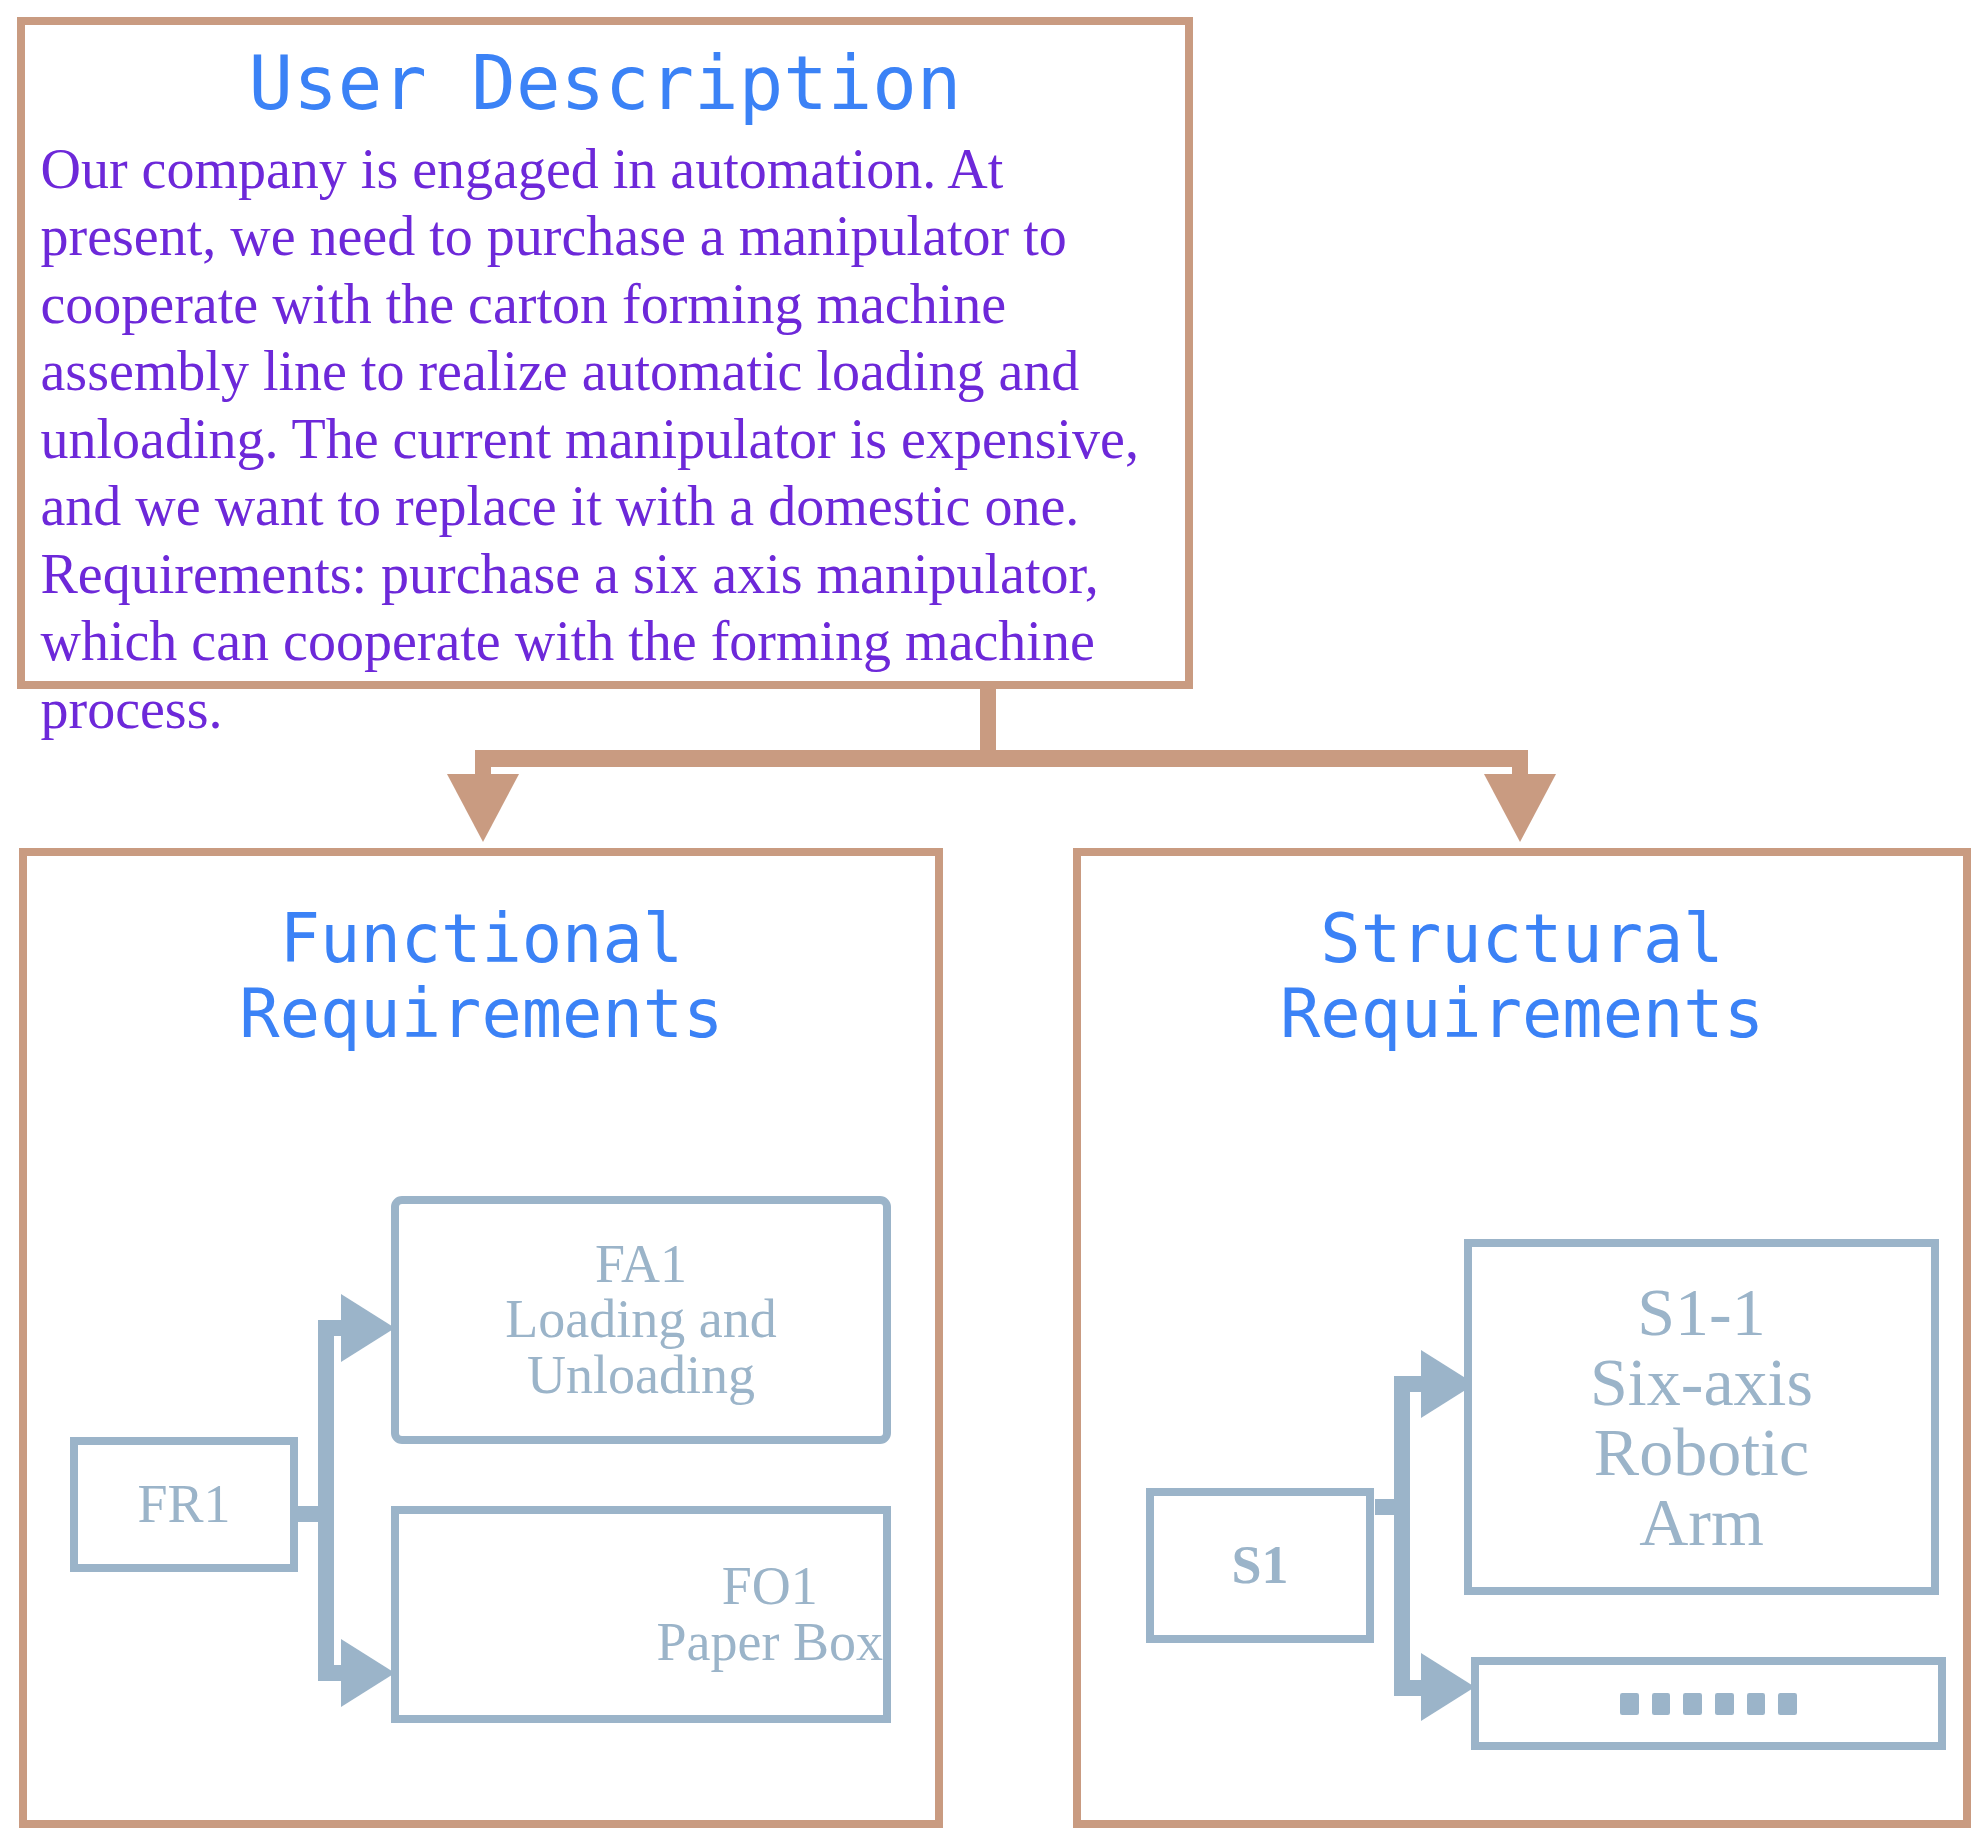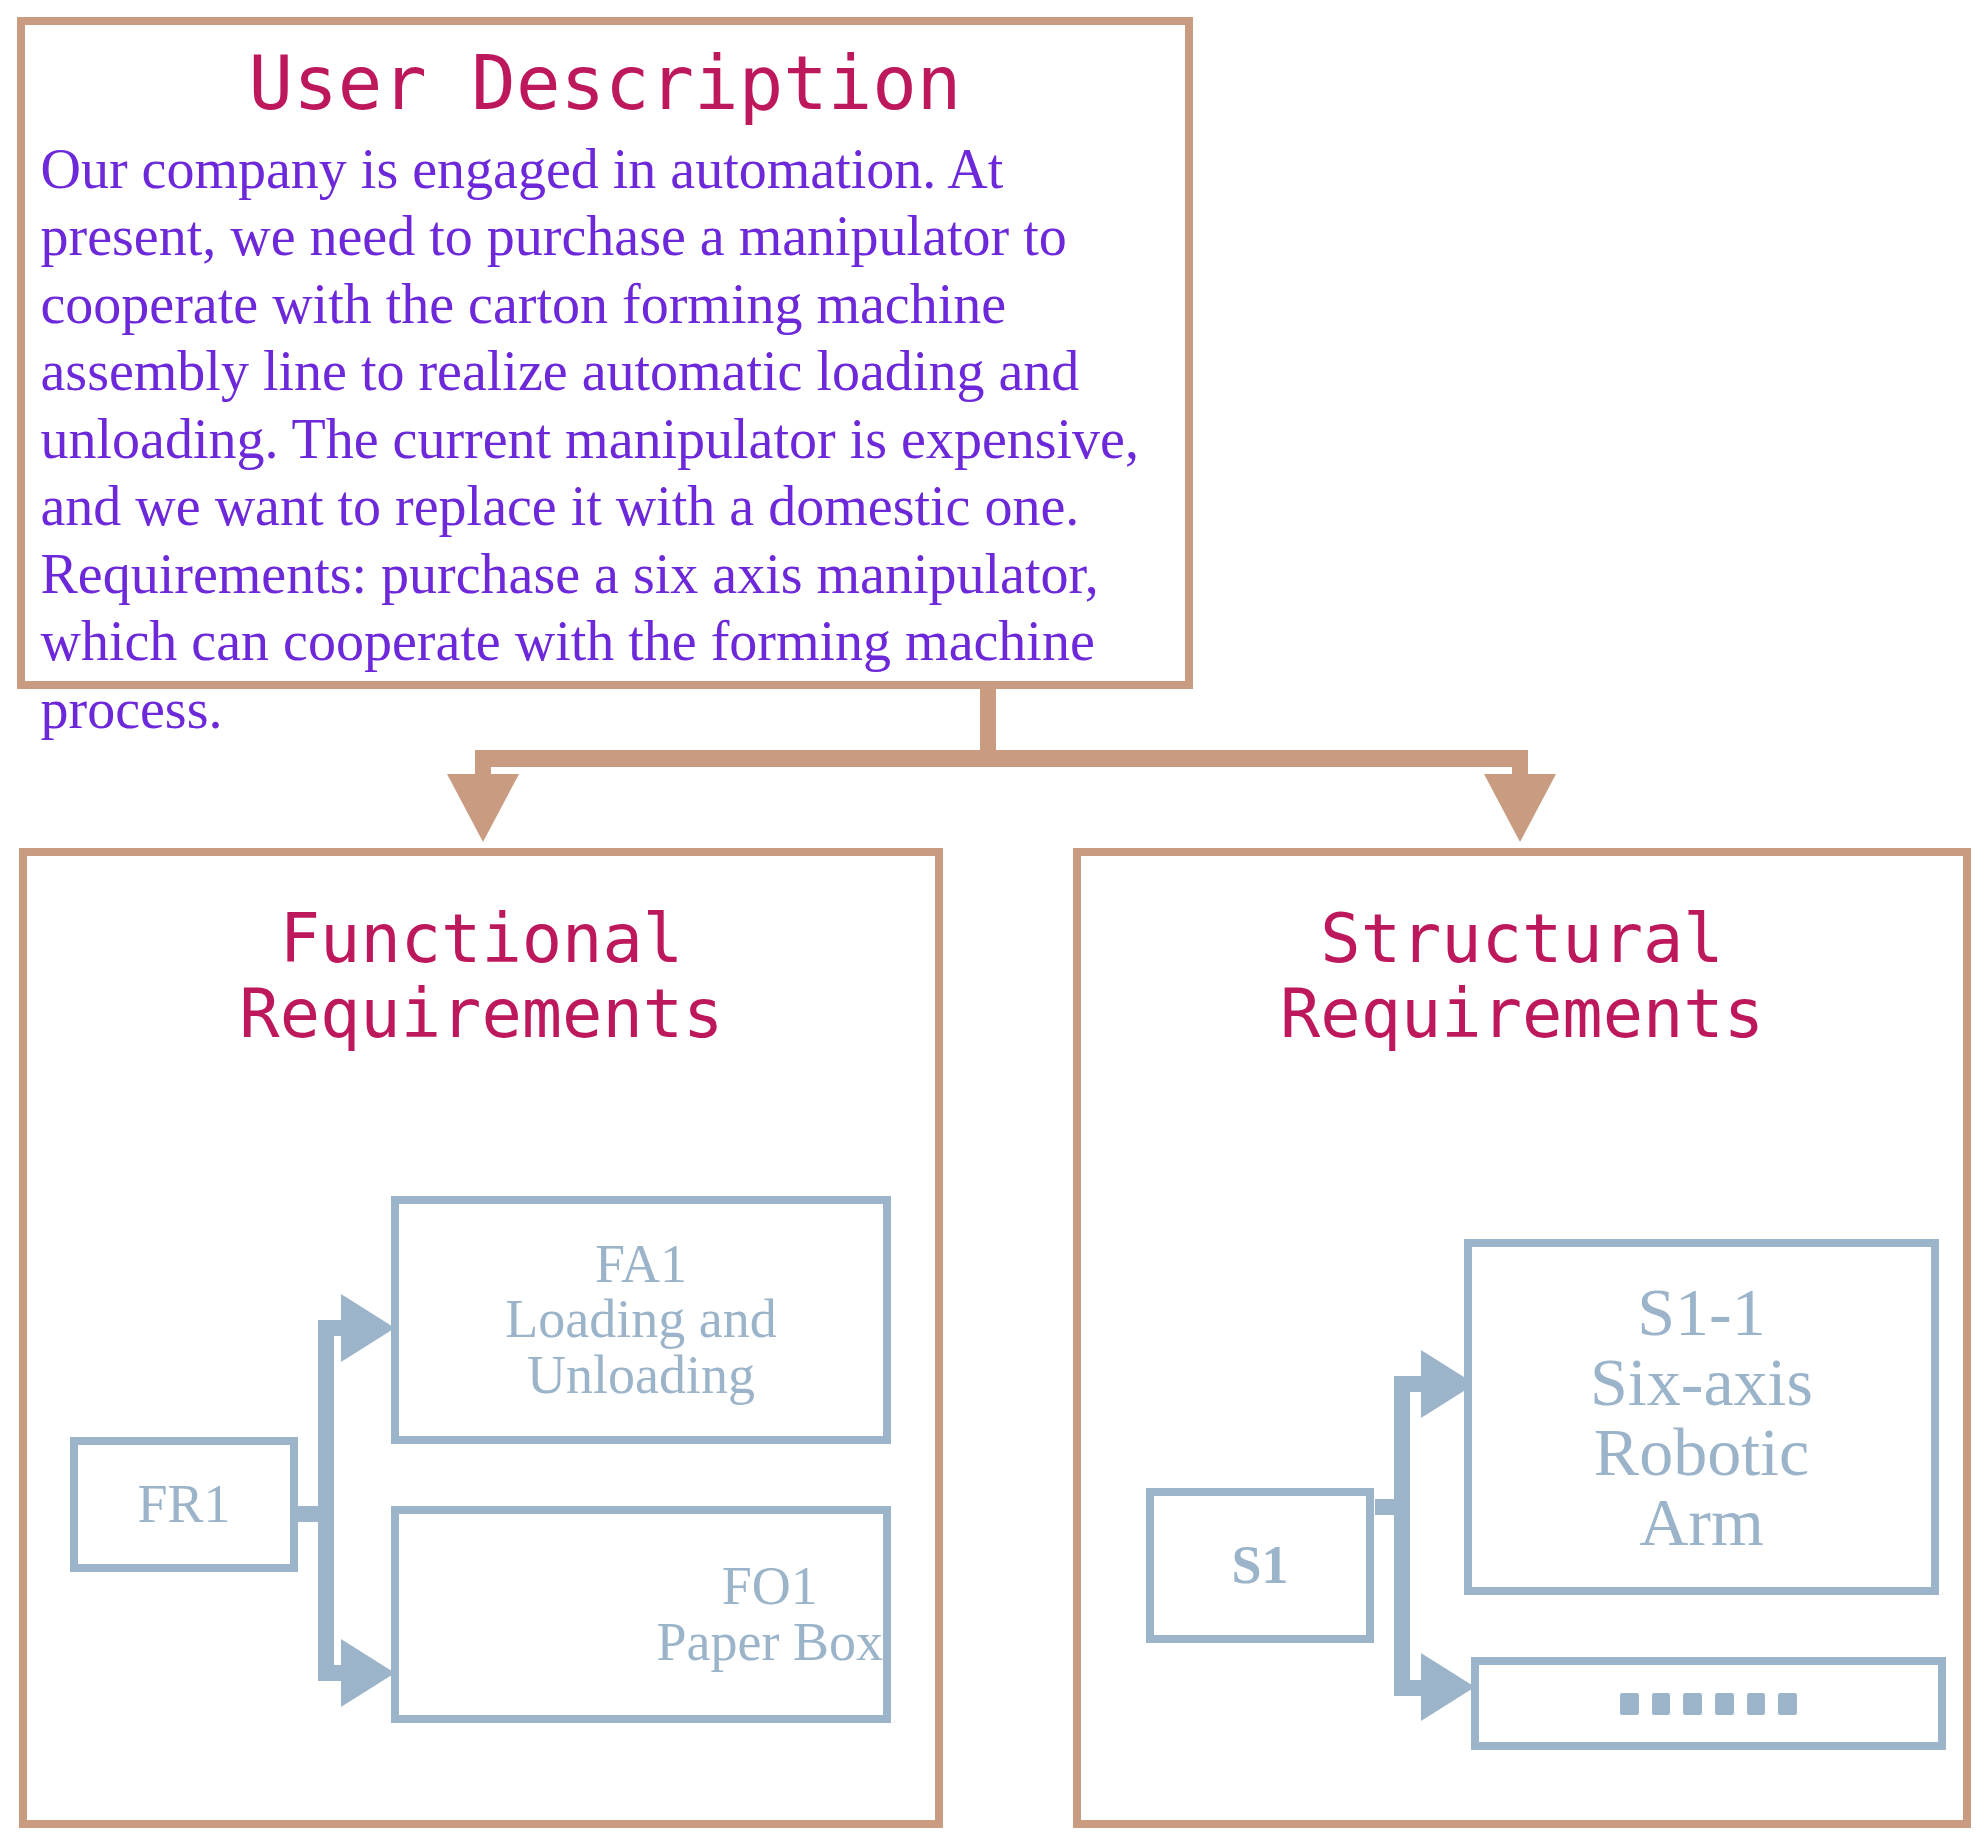--- a/index.html
+++ b/index.html
@@ -23,21 +23,21 @@
 
   
   .panel {
     border: 8.5px solid #c99b81;
     background: #ffffff;
   }
 
   
   .mono-title {
     font-family: "DejaVu Sans Mono", "Liberation Mono", monospace;
-    color: #be185d;
+    color: #3b82f6;
     text-align: center;
     line-height: 1.12;
     white-space: pre-line;
     letter-spacing: 0px;
   }
   #user-desc-title {
     font-size: 74px;
   }
   .panel-title {
     font-size: 67px;
@@ -129,21 +129,21 @@
   <div class="abs blue-bar" style="left:298px; top:1506px; width:35px; height:15.5px;"></div>
 
   <div class="abs blue-bar" style="left:318px; top:1320px; width:15.5px; height:360px;"></div>
 
   <div class="abs blue-bar" style="left:318px; top:1320px; width:31px; height:15.5px;"></div>
   <div class="abs tri-right-blue" style="left:341px; top:1294px;"></div>
 
   <div class="abs blue-bar" style="left:318px; top:1665px; width:31px; height:15.5px;"></div>
   <div class="abs tri-right-blue" style="left:341px; top:1639px;"></div>
 
-  <div class="abs bbox" style="left:391px; top:1196px; width:500px; height:248px; font-size:54px;">
+  <div class="abs bbox" style="left:391px; top:1196px; width:500px; height:248px; font-size:54px;border-radius:11px;">
     <span>FA1
 Loading and
 Unloading</span>
   </div>
 
   <div class="abs bbox" style="left:391px; top:1506px; width:500px; height:217px; font-size:54px;justify-content:flex-end;">
     <span>FO1
 Paper Box</span>
   </div>
 

